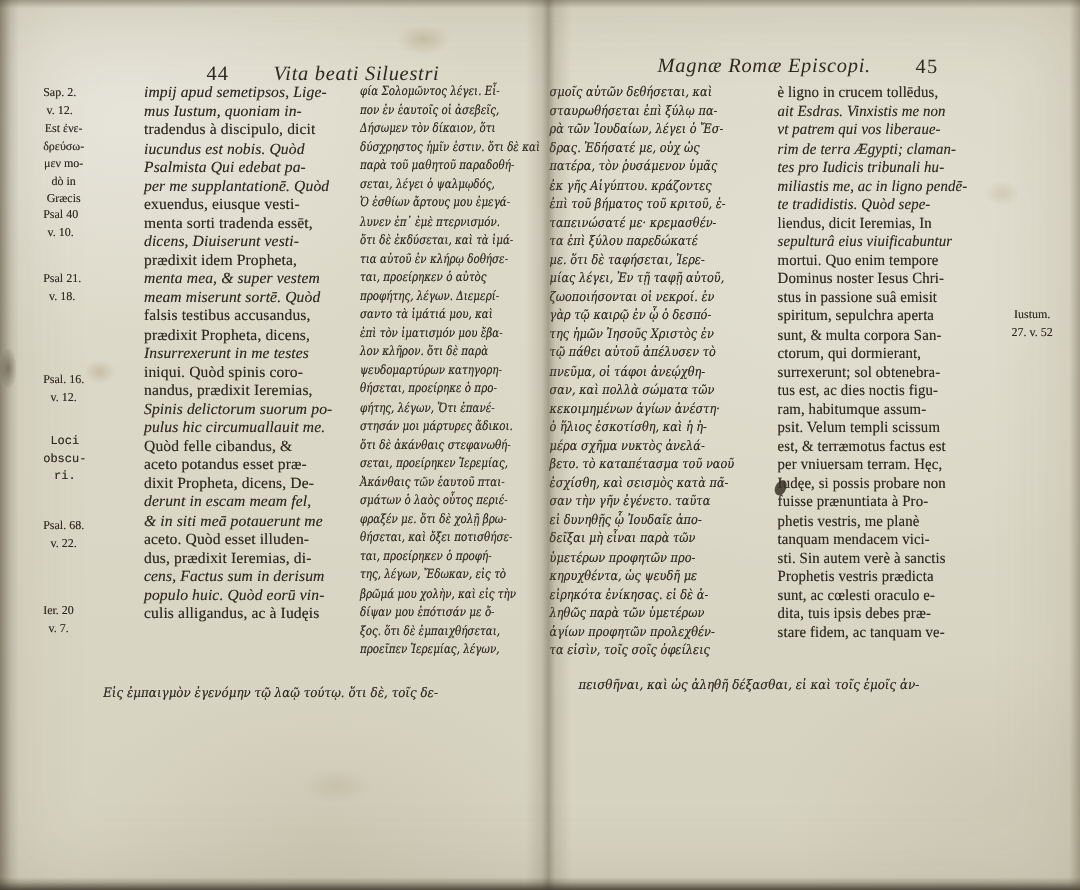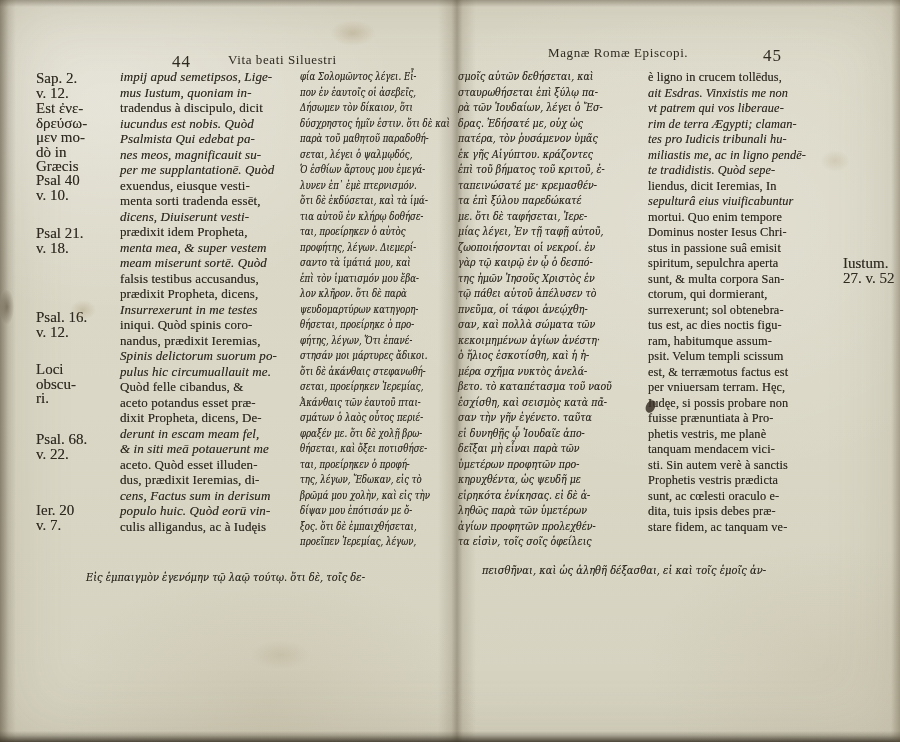--- a/index.html
+++ b/index.html
@@ -30,21 +30,21 @@
   .edge-right{right:0;top:0;bottom:0;width:9px;
     background:linear-gradient(270deg, rgba(90,78,56,.35), rgba(90,78,56,0));}
   .gutter{position:absolute;left:438px;top:0;bottom:0;width:38px;pointer-events:none;
     background:linear-gradient(90deg, rgba(108,96,72,0) 0%, rgba(108,96,72,.20) 35%,
       rgba(86,76,56,.42) 50%, rgba(108,96,72,.18) 65%, rgba(108,96,72,0) 100%);}
   .stain{position:absolute;border-radius:50%;pointer-events:none;}
   .blot{position:absolute;background:#3b3128;border-radius:62% 40% 55% 48%;
     transform:rotate(18deg);opacity:.85;}
 
   .pnum{position:absolute;font-size:17px;letter-spacing:1px;}
-  .rtitle{position:absolute;font-size:13px;letter-spacing:.6px;white-space:nowrap;}
+  .rtitle{position:absolute;font-style:italic;font-size:17px;letter-spacing:.6px;white-space:nowrap;}
 
   .col{position:absolute;}
   .tl{line-height:15.5px;height:15.5px;white-space:nowrap;font-size:13px;
     text-shadow:0 0 .5px rgba(47,42,33,.55);}
   .it{font-style:italic;}
   .latin .tl{letter-spacing:.1px;}
   .lat-r .tl{transform:scaleX(.95);transform-origin:0 50%;}
   .greek .tl{font-family:"DejaVu Serif",serif;font-style:italic;transform-origin:0 50%;}
   .grk-l .tl{font-size:10.5px;transform:scaleX(.82);}
   .grk-r .tl{font-size:11px;transform:scaleX(.86);}
@@ -52,22 +52,22 @@
   .footer{position:absolute;font-family:"DejaVu Serif",serif;font-style:italic;
     white-space:nowrap;transform-origin:0 50%;
     text-shadow:0 0 .5px rgba(47,42,33,.55);}
   .foot-l{left:86px;top:571px;font-size:11px;transform:scaleX(.9);}
   .foot-r{left:482px;top:564px;font-size:11px;transform:scaleX(.9);}
 
   .margin{position:absolute;top:0;bottom:0;}
   .margin-l{left:36px;width:86px;}
   .margin-r{left:843px;width:56px;}
   .mnote{position:absolute;left:0;}
-  .ml{font-size:15px;line-height:14.5px;white-space:nowrap;
-    text-shadow:0 0 .5px rgba(47,42,33,.5);}
+  .ml{font-size:10px;line-height:14.5px;white-space:nowrap;
+    text-shadow:0 0 .5px rgba(47,42,33,.5);text-align:center;}
 </style>
 </head>
 <body>
 
 <div class="scan">
 
   <div>
     <div class="pnum" style="left:172px;top:52px;">44</div>
     <div class="rtitle" style="left:228px;top:52px;">Vita beati Siluestri</div>
     <div class="margin margin-l">
@@ -87,41 +87,40 @@
           <div class="ml">v. 10.</div>
         </div>
         <div class="mnote" style="top: 226px;">
           <div class="ml">Psal 21.</div>
           <div class="ml">v. 18.</div>
         </div>
         <div class="mnote" style="top: 310px;">
           <div class="ml">Psal. 16.</div>
           <div class="ml">v. 12.</div>
         </div>
-        <div class="mnote" style="top: 362px;">
+        <div class="mnote" style="top: 362px; font-family: Liberation Mono, monospace;">
           <div class="ml">Loci</div>
           <div class="ml">obscu-</div>
           <div class="ml">ri.</div>
         </div>
         <div class="mnote" style="top: 432px;">
           <div class="ml">Psal. 68.</div>
           <div class="ml">v. 22.</div>
         </div>
         <div class="mnote" style="top: 503px;">
           <div class="ml">Ier. 20</div>
           <div class="ml">v. 7.</div>
         </div>
       </div>
     <div class="col latin lat-l" style="left:120px;top:69px;width:180px;">
         <div class="tl it">impij apud semetipsos, Lige-</div>
         <div class="tl it">mus Iustum, quoniam in-</div>
         <div class="tl">tradendus à discipulo, dicit</div>
         <div class="tl it">iucundus est nobis. Quòd</div>
         <div class="tl it">Psalmista Qui edebat pa-</div>
-        <div class="tl it">nes meos, magnificauit su-</div>
         <div class="tl it">per me supplantationē. Quòd</div>
         <div class="tl">exuendus, eiusque vesti-</div>
         <div class="tl">menta sorti tradenda essēt,</div>
         <div class="tl it">dicens, Diuiserunt vesti-</div>
         <div class="tl">prædixit idem Propheta,</div>
         <div class="tl it">menta mea, &amp; super vestem</div>
         <div class="tl it">meam miserunt sortē. Quòd</div>
         <div class="tl">falsis testibus accusandus,</div>
         <div class="tl">prædixit Propheta, dicens,</div>
         <div class="tl it">Insurrexerunt in me testes</div>

